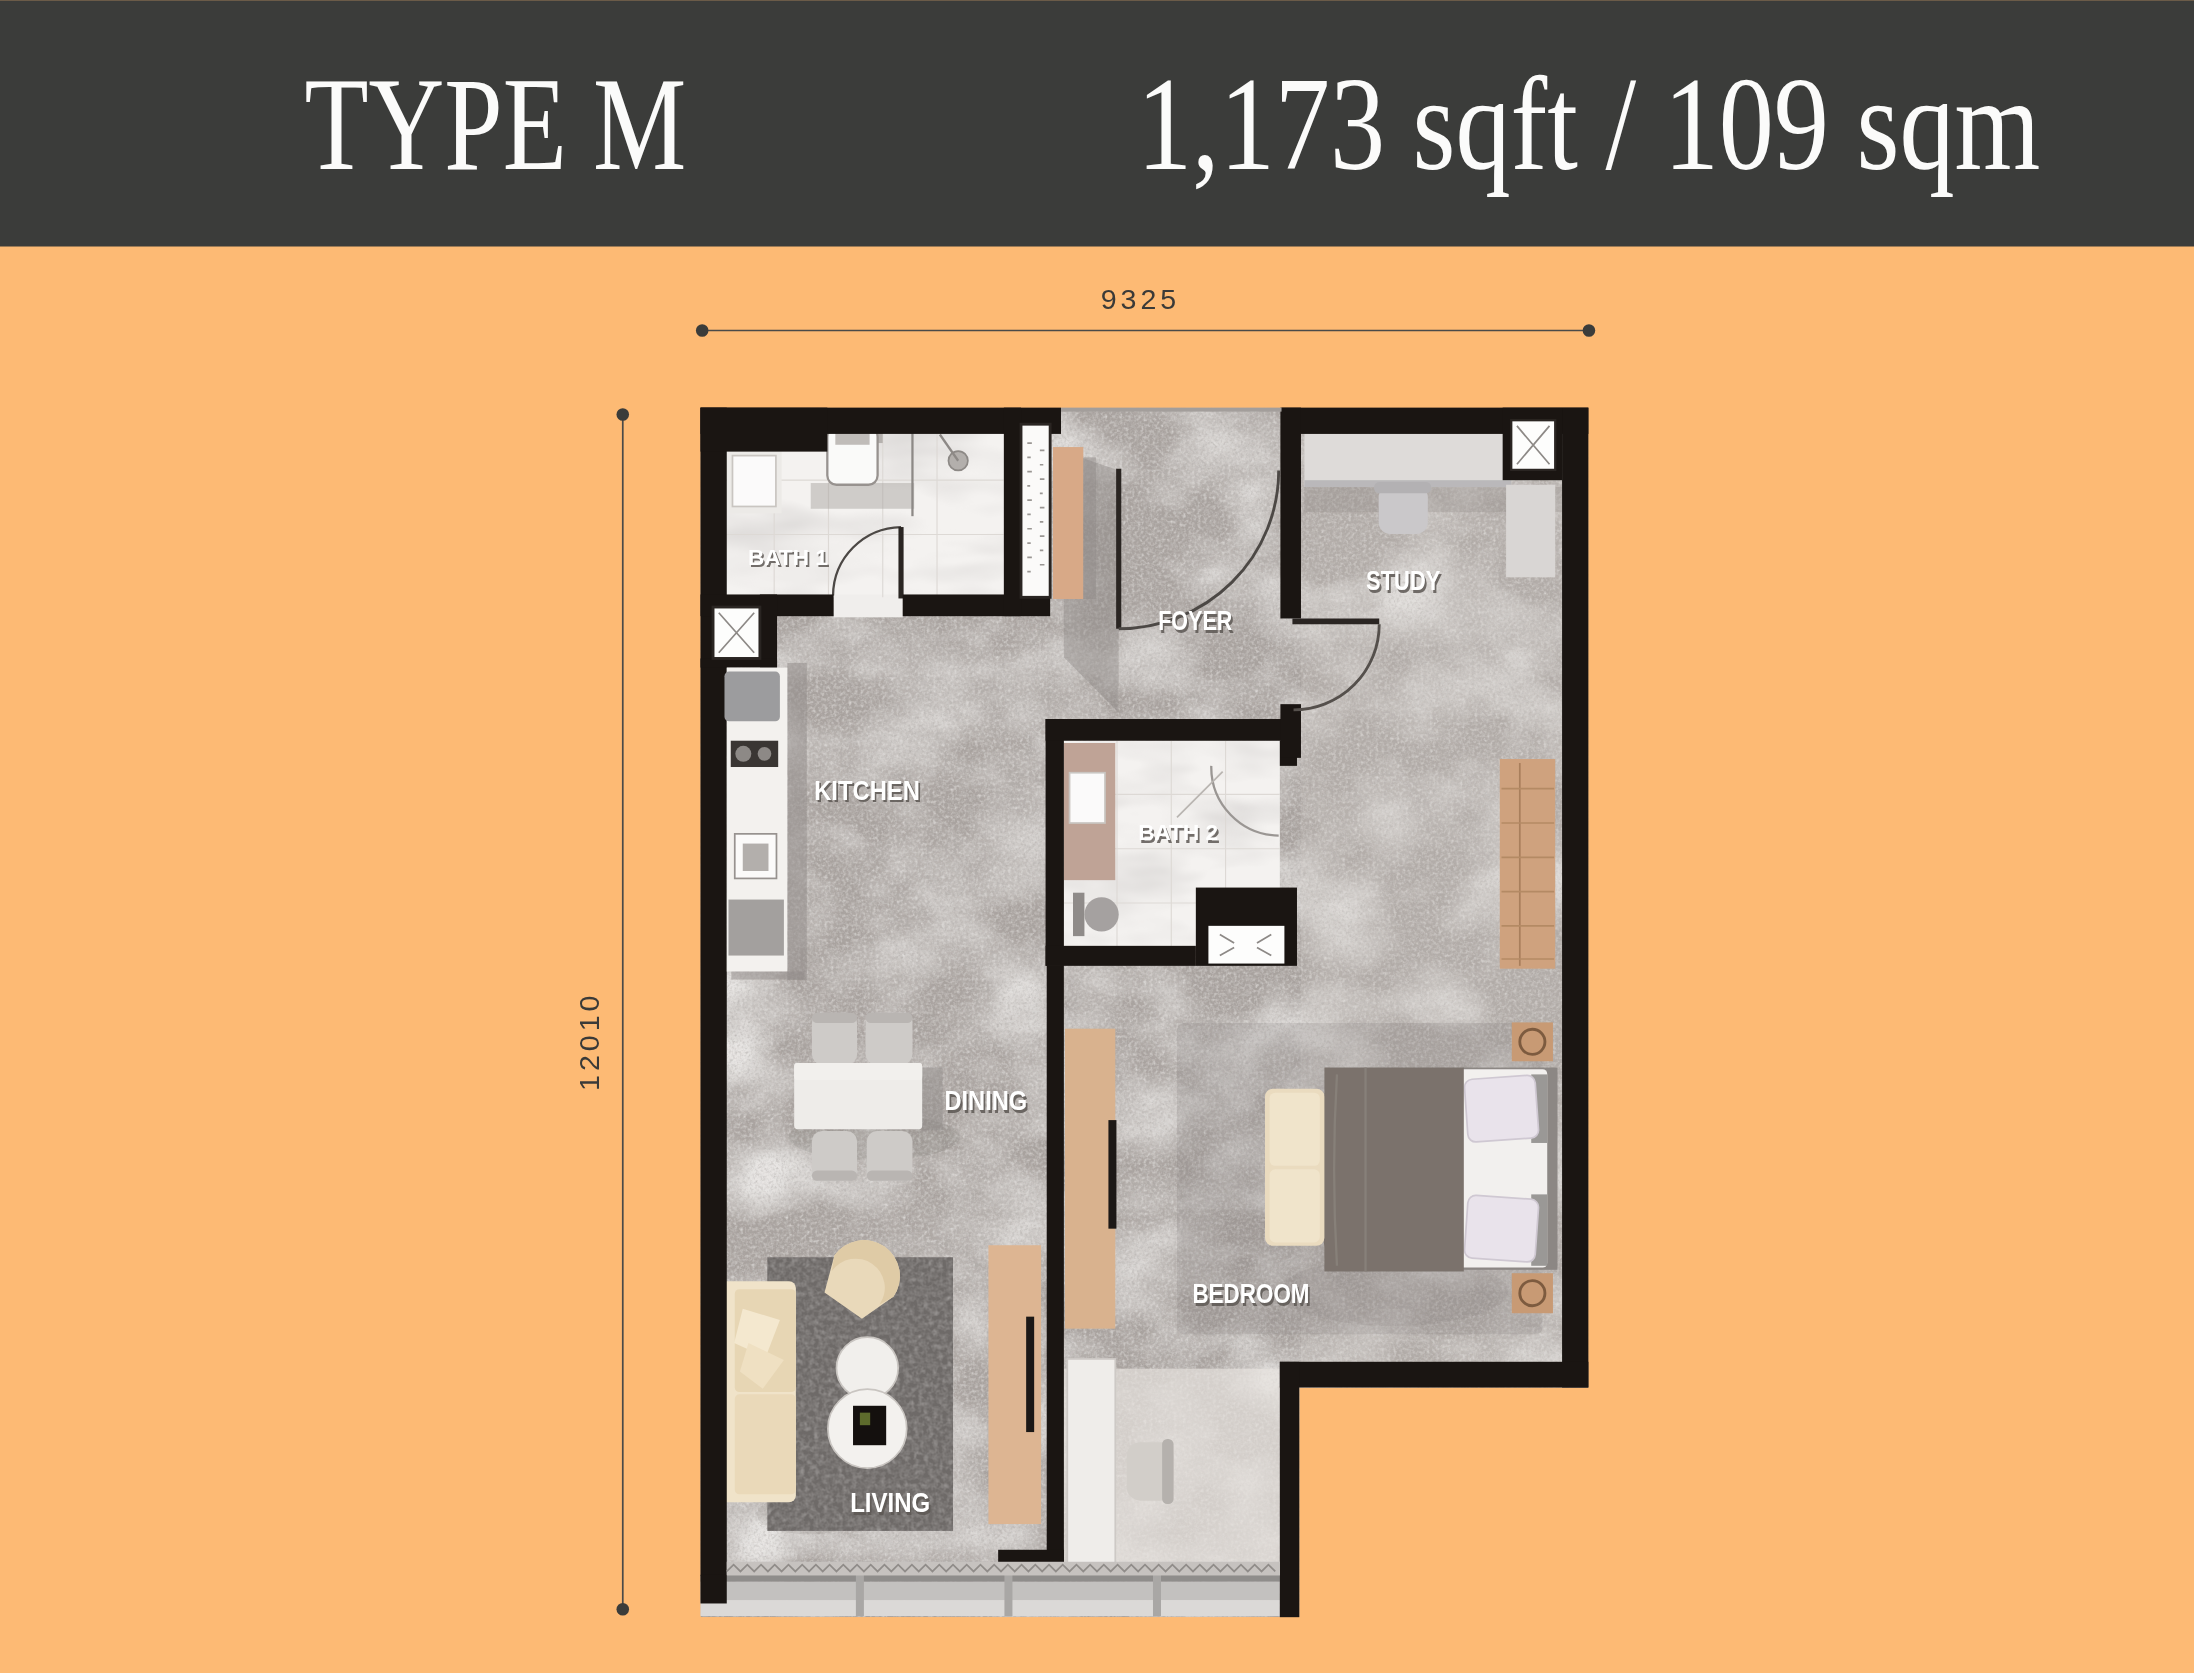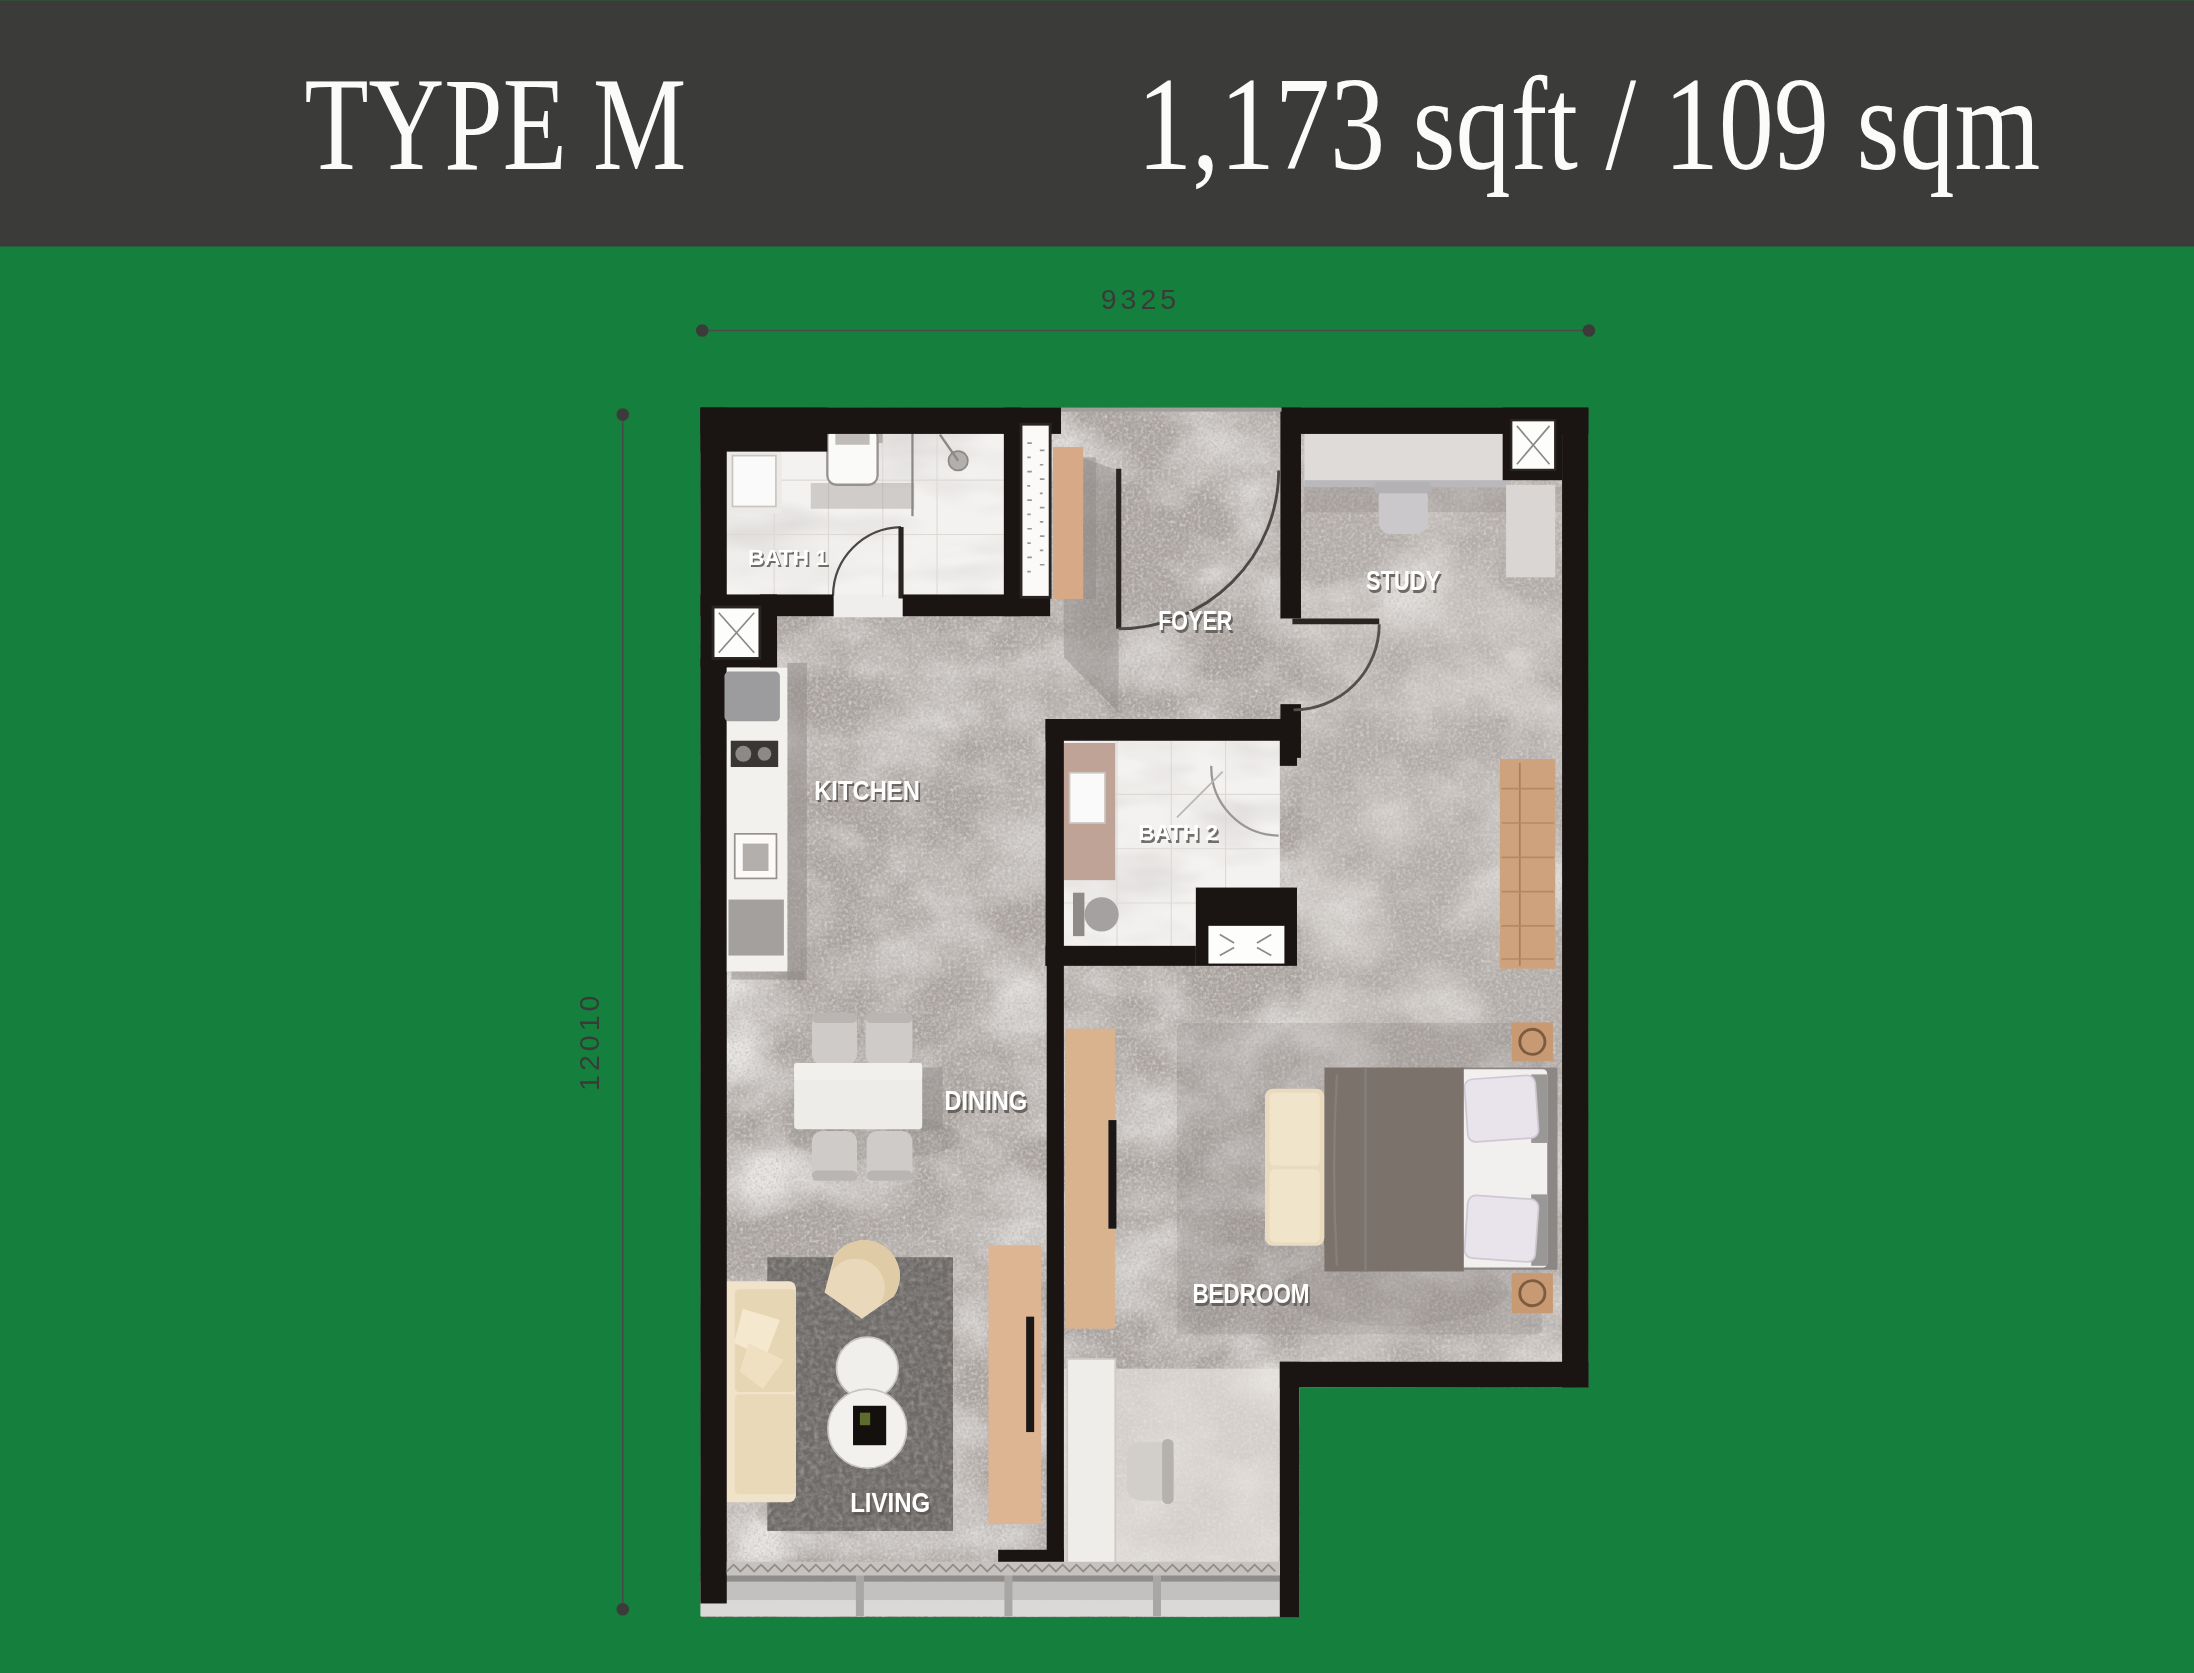--- a/index.html
+++ b/index.html
@@ -1,16 +1,16 @@
 <!DOCTYPE html>
 <html style="font-size:9.1px"><head>
 <meta charset="utf-8">
 <style>
   html,body{margin:0;padding:0;background:#ffffff;}
-  #page{position:relative;width:2194px;height:1674px;background:#15803d;overflow:hidden;}
+  #page{position:relative;width:2194px;height:1674px;background:#fdba74;overflow:hidden;}
   svg{position:absolute;left:0;top:0;}
   .hdr{font-family:"Liberation Serif",serif;fill:#fbfbfa;}
   .dim{font-family:"Liberation Sans",sans-serif;fill:#3a3a38;font-size:50px;letter-spacing:7px;}
   .lbl{font-family:"Liberation Sans",sans-serif;font-weight:bold;fill:#ffffff;}
   .lbs{font-family:"Liberation Sans",sans-serif;font-weight:bold;fill:#5d5854;opacity:0.85;}
 </style>
 </head>
 <body>
 <div id="page">
 <svg width="2194" height="1674" viewBox="0 0 3840 2929">

